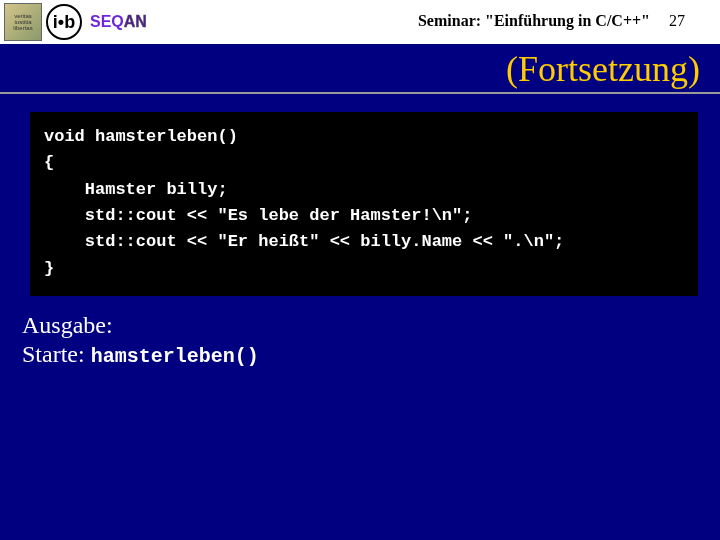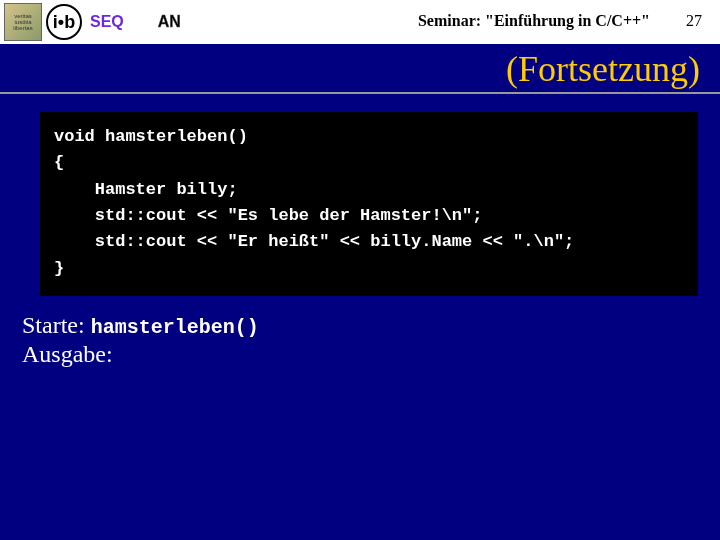--- a/index.html
+++ b/index.html
@@ -55,56 +55,55 @@
   .logo3 {
     font-family: Arial, sans-serif;
     font-weight: bold;
     font-size: 16px;
     white-space: nowrap;
     width: auto;
     padding: 0 4px;
   }
   .logo3 .seq { color: #6d28d9; }
   .logo3 .an {
-    color: #000000;
-    padding-left: 34px;
+    color: #4c1d95;
     -webkit-text-stroke: 0.5px #555;
   }
   .seminar {
     position: absolute;
     right: 70px;
     top: 12px;
     font-size: 16px;
     font-weight: bold;
     font-family: "Comic Sans MS", cursive;
     color: #000;
   }
   .page-num {
     position: absolute;
-    right: 18px;
+    right: 35px;
     top: 12px;
     font-size: 16px;
     font-family: "Comic Sans MS", cursive;
     color: #000;
   }
   .title {
     color: #ffcc00;
     font-size: 36px;
     font-family: "Comic Sans MS", cursive;
     text-align: right;
     padding: 4px 20px 2px 12px;
     border-bottom: 2px solid #999;
   }
   .code-block {
     background: #000;
     color: #fff;
     font-family: "Courier New", monospace;
     font-size: 17px;
     font-weight: bold;
-    margin: 18px 22px 0 40px;
+    margin: 18px 22px 0 30px;
     padding: 12px 14px 14px 14px;
     line-height: 1.55;
     white-space: pre;
   }
   .below {
     padding: 16px 0 0 22px;
     color: #fff;
   }
   .label-line {
     font-size: 24px;
@@ -147,18 +146,18 @@
 <div class="title">(Fortsetzung)</div>
 
 <div class="code-block">void hamsterleben()
 {
     Hamster billy;
     std::cout &lt;&lt; "Es lebe der Hamster!\n";
     std::cout &lt;&lt; "Er heißt" &lt;&lt; billy.Name &lt;&lt; ".\n";
 }</div>
 
 <div class="below">
+  <div class="label-line">Ausgabe:</div>
   <div class="label-line">
     <span>Starte:</span>
     <span class="mono">hamsterleben()</span>
   </div>
-  <div class="label-line">Ausgabe:</div>
 </div>
 
 </body></html>

